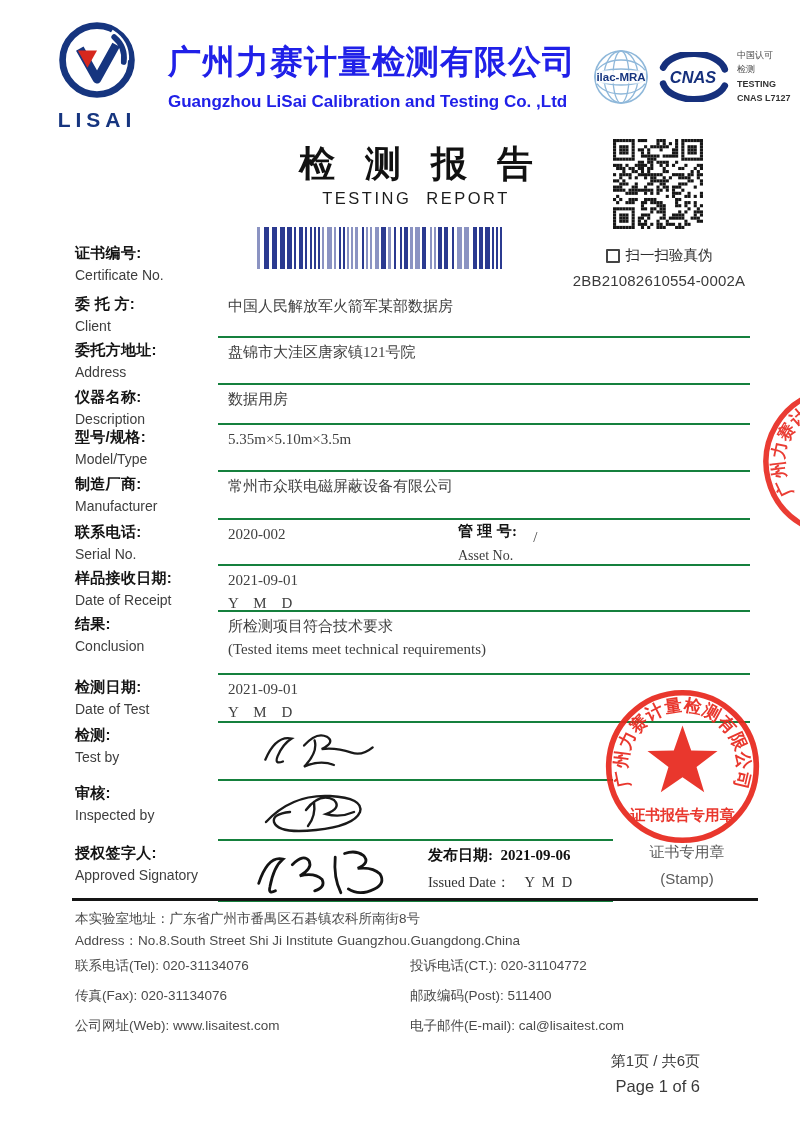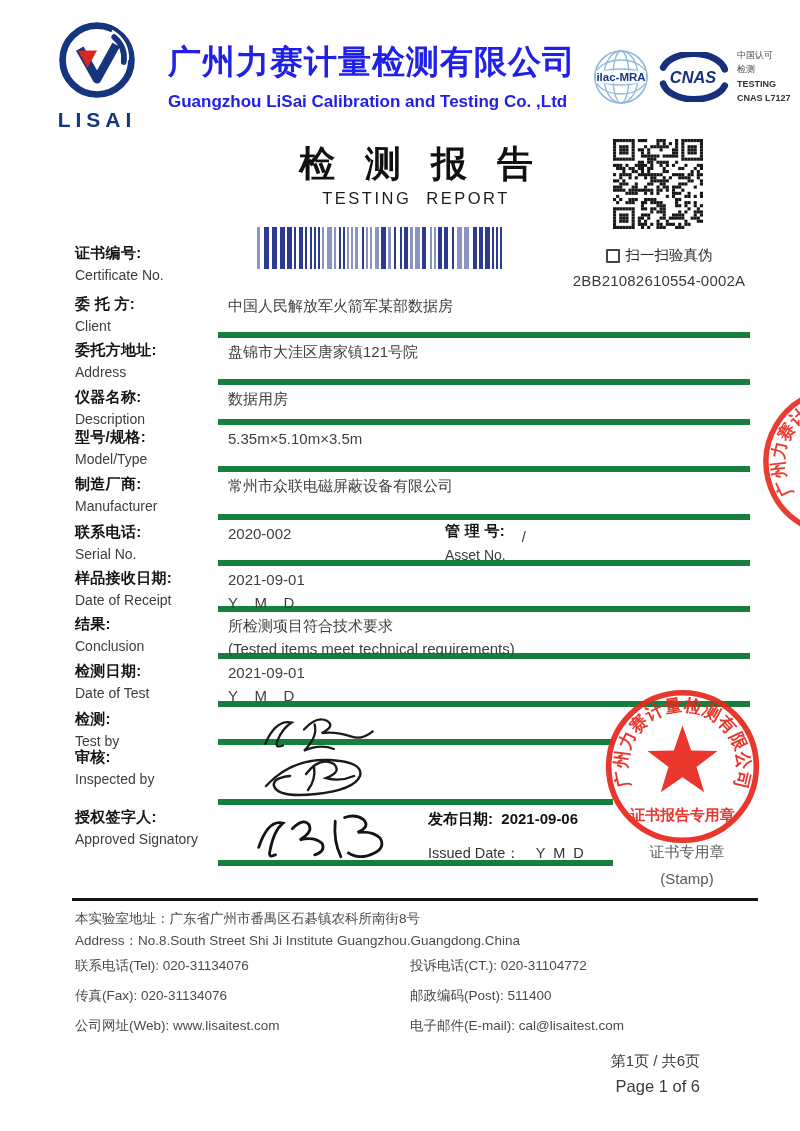--- a/index.html
+++ b/index.html
@@ -29,29 +29,29 @@
 
   .cert-label{position:absolute;left:75px;top:243px;}
   .barcode-wrap{position:absolute;left:255px;top:227px;width:250px;height:42px;}
 
   
   .rows{position:absolute;left:75px;top:292px;width:675px;}
   .row{display:flex;box-sizing:border-box;}
   .lbl{width:143px;flex:0 0 143px;padding-top:2px;}
   .lbl-cn{font-size:15px;font-weight:700;color:#141414;letter-spacing:0.3px;line-height:1.35;}
   .lbl-en{font-size:14px;color:#3d3d3d;margin-top:4px;}
-  .val{flex:1;border-bottom:6px solid #15803d;padding:3px 0 0 10px;font-size:15px;color:#404040;position:relative;line-height:1.5;}
+  .val{flex:1;border-bottom:2px solid #15803d;padding:3px 0 0 10px;font-size:15px;color:#404040;position:relative;line-height:1.5;font-family:Liberation Serif, serif;}
   .val .pre{white-space:pre-wrap;display:block;}
   .val-short{flex:0 0 385px;max-width:385px;}
-  .asset{position:absolute;left:227px;top:1px;display:flex;gap:16px;}
+  .asset{position:absolute;left:240px;top:1px;display:flex;gap:16px;}
   .asset .v{padding-top:5px;color:#404040;}
   .sig-svg{margin:2px 0 0 16px;}
   .issued{position:absolute;left:210px;top:3px;}
   .issued-cn{font-size:15px;font-weight:700;color:#111;white-space:pre-wrap;}
-  .issued-en{font-size:14.5px;color:#333;margin-top:12px;white-space:pre-wrap;}
+  .issued-en{font-size:14.5px;color:#333;margin-top:5px;white-space:pre-wrap;}
   .stamp-caption{position:absolute;left:612px;top:838px;width:150px;text-align:center;
                  font-size:15px;color:#5a5a5a;line-height:1.8;}
 
   
   .stamp-main{position:absolute;left:580px;top:664px;width:205px;height:205px;opacity:0.93;pointer-events:none;}
   .stamp-partial{position:absolute;left:738px;top:362px;width:200px;height:200px;opacity:0.9;
                  transform:rotate(-14deg);pointer-events:none;}
 
   
   .footer-sep{position:absolute;left:72px;top:898px;width:686px;height:3px;background:#151515;}
@@ -637,21 +637,21 @@
       <div class="lbl">
           <div class="lbl-cn">样品接收日期:</div>
         <div class="lbl-en">Date of Receipt</div>
         </div>
       <div class="val">
         <span class="pre">2021-09-01</span>
         <span class="pre">Y    M    D</span>
       </div>
     </div>
 
-    <div class="row" style="height:47px">
+    <div class="row" style="height:63px">
       <div class="lbl">
           <div class="lbl-cn">结果:</div>
         <div class="lbl-en">Conclusion</div>
         </div>
       <div class="val">
         <span class="pre">所检测项目符合技术要求</span>
         <span class="pre">(Tested items meet technical requirements)</span>
       </div>
     </div>
 
@@ -659,21 +659,21 @@
       <div class="lbl">
           <div class="lbl-cn">检测日期:</div>
         <div class="lbl-en">Date of Test</div>
         </div>
       <div class="val">
         <span class="pre">2021-09-01</span>
         <span class="pre">Y    M    D</span>
       </div>
     </div>
 
-    <div class="row" style="height:38px">
+    <div class="row" style="height:58px">
       <div class="lbl">
           <div class="lbl-cn">检测:</div>
         <div class="lbl-en">Test by</div>
         </div>
       <div class="val val-short">
         <svg class="sig-svg" width="150" height="44" viewBox="0 0 150 50">
           <g fill="none" stroke="#1a1a1a" stroke-width="2.6" stroke-linecap="round">
             <path d="M14 36 Q 26 8 44 12 Q 34 18 28 32 Q 24 42 34 38"></path>
             <path d="M58 20 Q 72 4 84 10 Q 94 16 78 24 Q 94 22 112 28 Q 124 32 136 22"></path>
             <path d="M70 14 Q 74 28 58 44 Q 76 36 92 42"></path>

